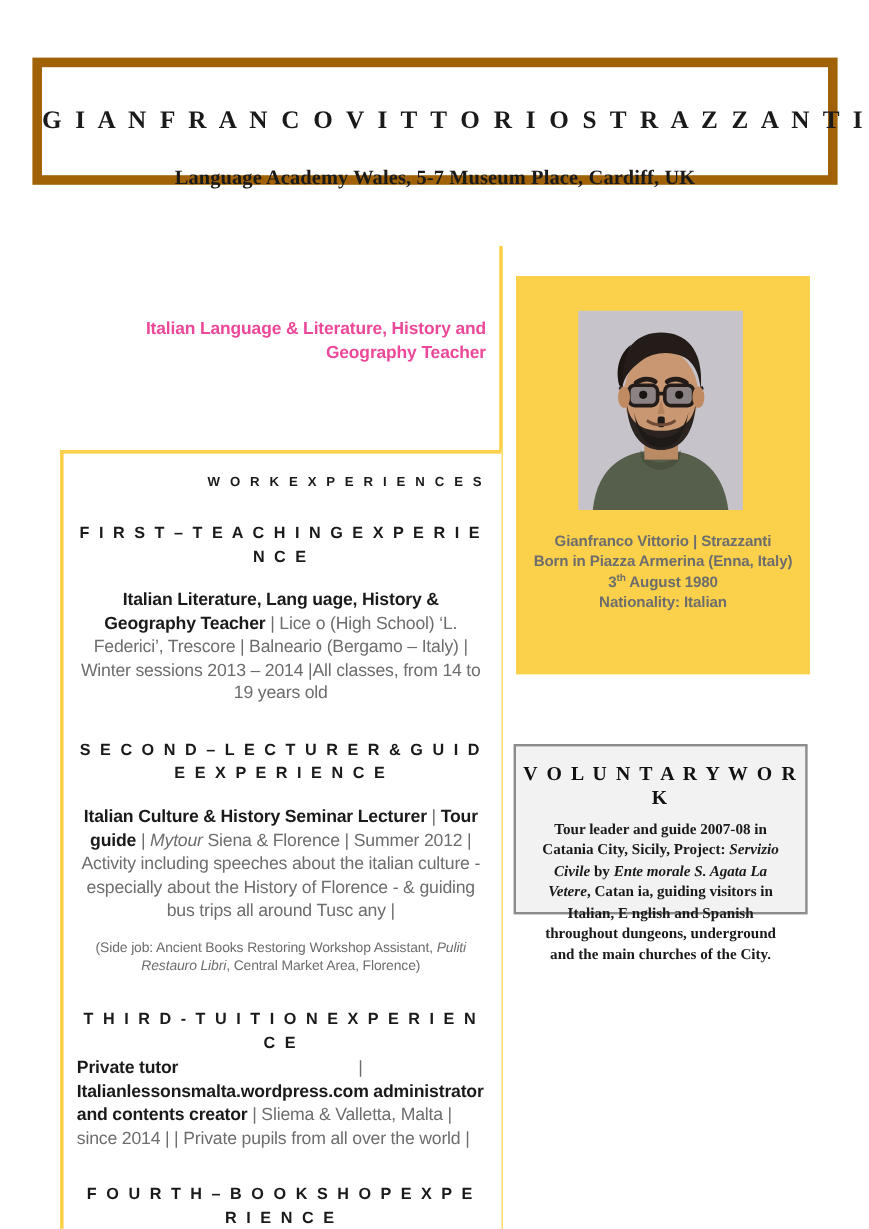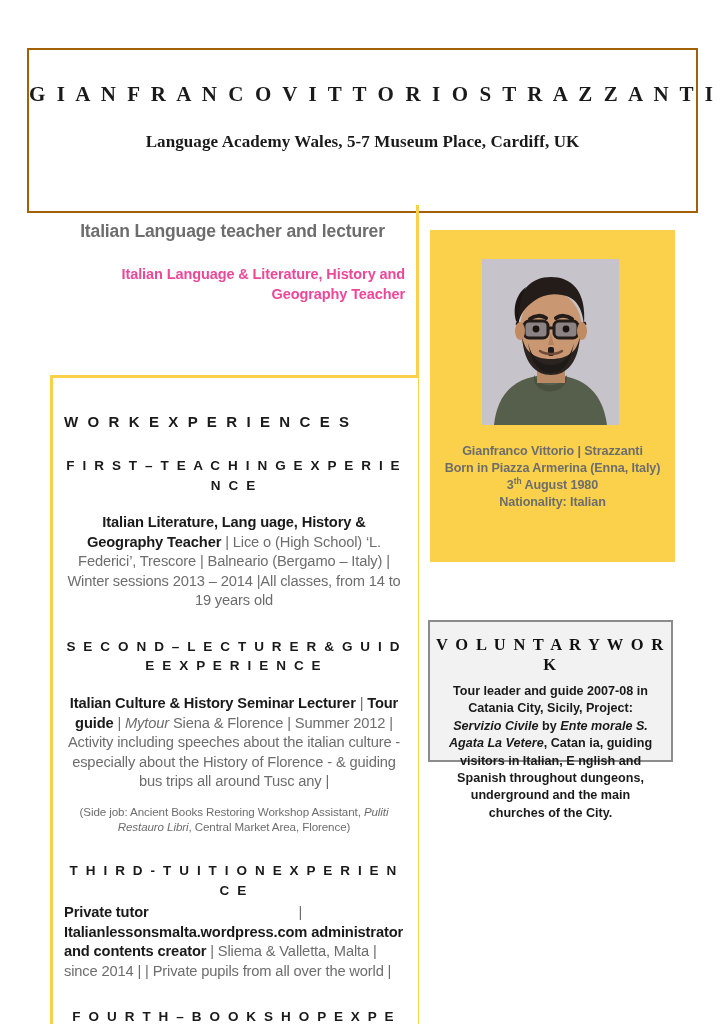--- a/index.html
+++ b/index.html
@@ -21,22 +21,22 @@
     inset: 0;
     background: #ffffff;
   }
 
   
   .header-box {
     position: absolute;
     left: 27px;
     top: 48px;
     width: 671px;
-    height: 165px;
-    border: 2px solid #a16207;
+    height: 106px;
+    border: 8px solid #a16207;
     box-sizing: border-box;
     background: #ffffff;
   }
   .header-name {
     position: absolute;
     left: 0;
     right: 0;
     top: 32px;
     text-align: center;
     font-family: "Liberation Serif", serif;
@@ -108,26 +108,26 @@
   }
   .work-inner {
     position: absolute;
     left: 52px;
     top: 375px;
     width: 364px;
     padding: 0 12px;
     box-sizing: border-box;
   }
   .work-heading {
-    text-align: left;
-    font-size: 15px;
+    text-align: right;
+    font-size: 11px;
     font-weight: bold;
     letter-spacing: 2.6px;
     color: #1a1a1a;
-    margin-top: 38px;
+    margin-top: 21px;
     margin-bottom: 0;
   }
 
   .exp-block { margin-top: 26px; }
   .exp-label {
     text-align: center;
     font-size: 13.5px;
     font-weight: bold;
     letter-spacing: 2.1px;
     color: #1a1a1a;
@@ -209,41 +209,40 @@
     text-align: center;
     font-family: "Liberation Serif", serif;
     font-weight: bold;
     font-size: 16.5px;
     letter-spacing: 1.8px;
     color: #111111;
     margin-top: 13px;
   }
   .vol-body {
     text-align: center;
-    font-family: Liberation Sans, sans-serif;
+    font-family: Liberation Serif, serif;
     font-weight: bold;
     font-size: 12.6px;
     color: #1a1a1a;
     line-height: 1.38;
     margin-top: 8px;
     padding: 0 14px;
   }
   .vol-body i { font-style: italic; }
 </style>
 </head>
 <body>
 
 <div class="page">
 
   <div class="header-box">
     <div class="header-name">G I A N F R A N C O V I T T O R I O S T R A Z Z A N T I</div>
     <div class="header-address">Language Academy Wales, 5-7 Museum Place, Cardiff, UK</div>
   </div>
 
-  <div class="role-title">Italian Language teacher and lecturer</div>
   <div class="role-sub">Italian Language &amp; Literature, History and Geography Teacher</div>
 
   <div class="yellow-divider"></div>
 
   <div class="work-box"></div>
 
   <div class="work-inner">
 
     <div class="work-heading">W O R K  E X P E R I E N C E S</div>
 

